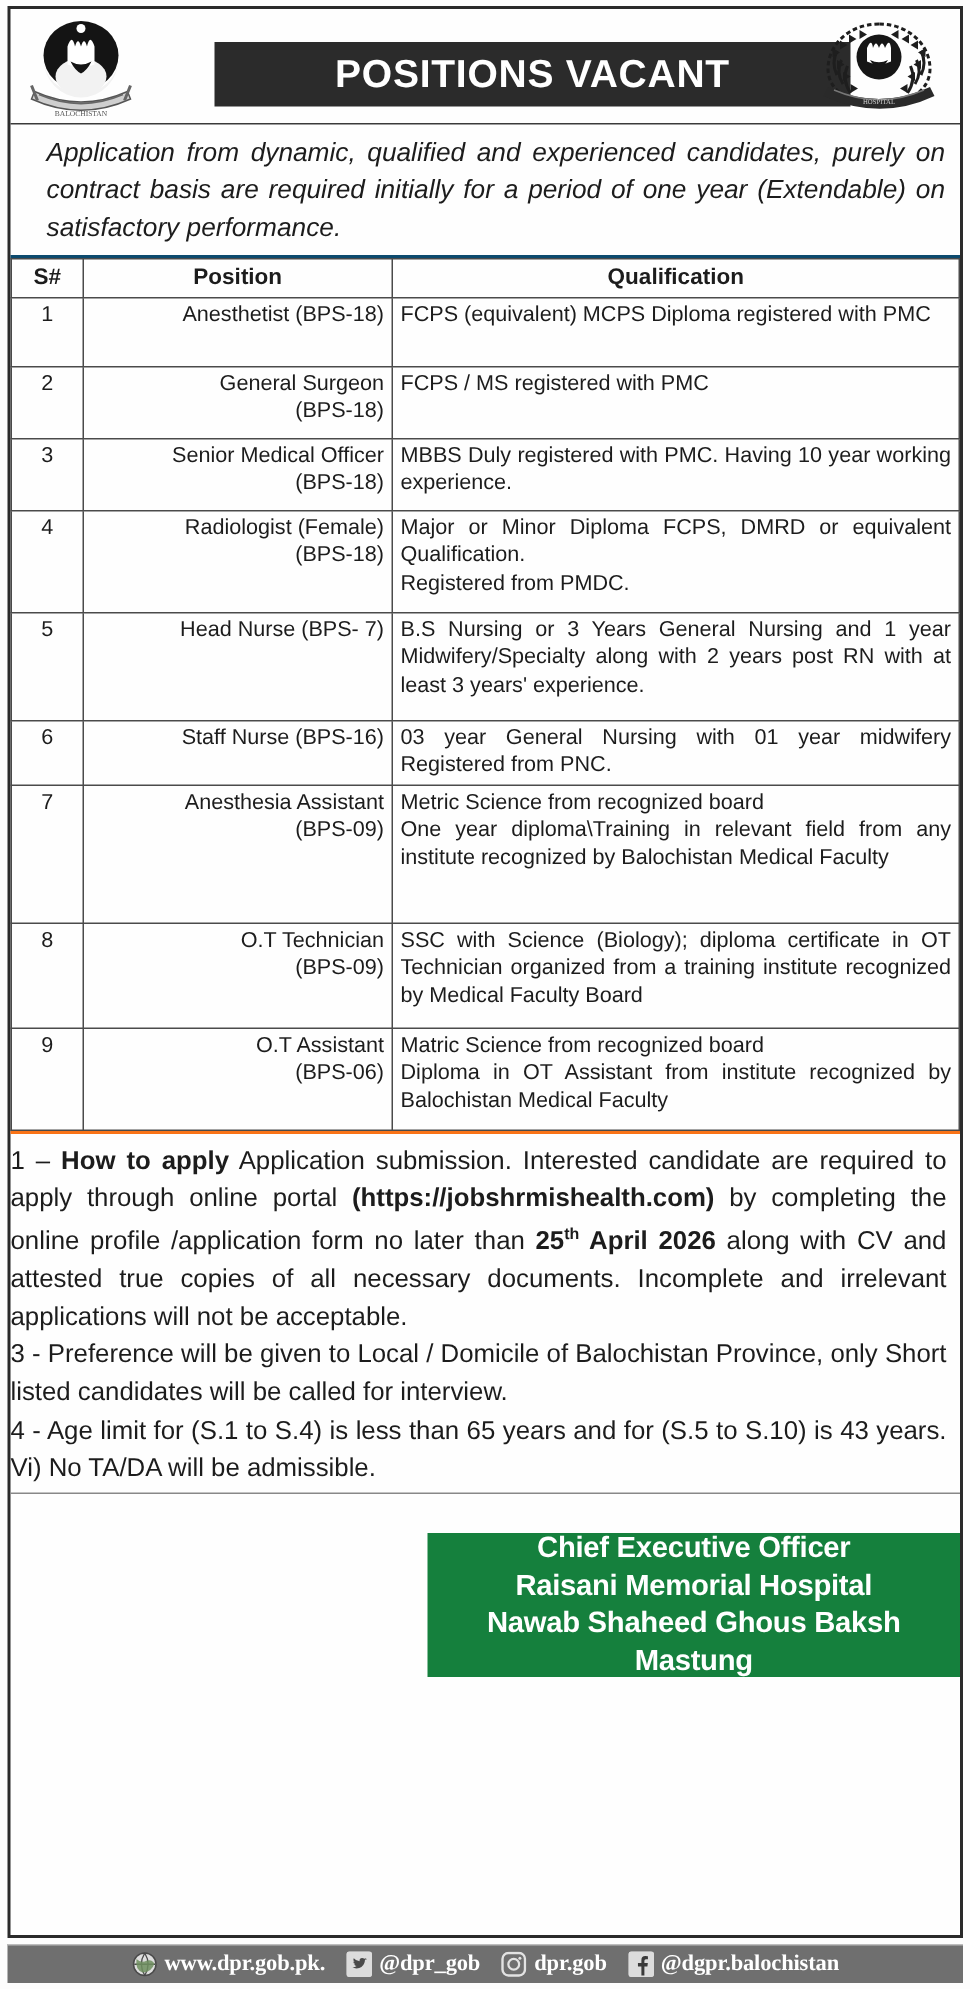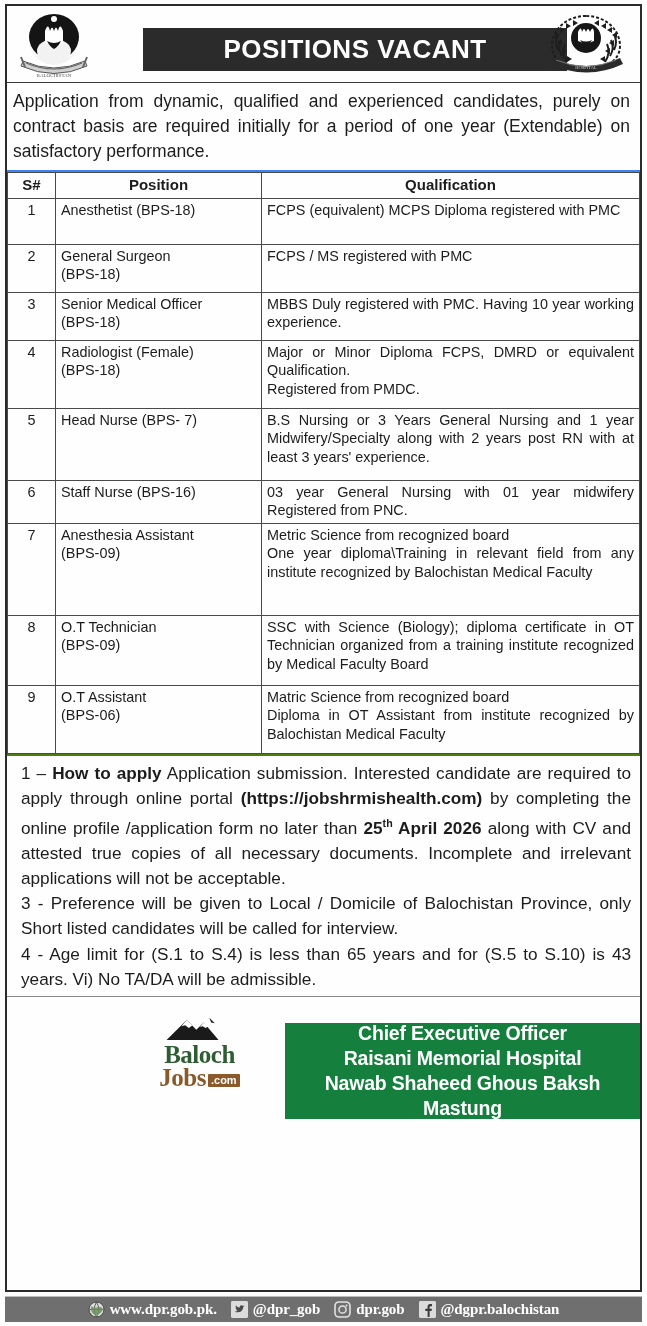--- a/index.html
+++ b/index.html
@@ -54,22 +54,23 @@
   .banner-text {
     color: #ffffff;
     font-size: 26px;
     font-weight: bold;
     letter-spacing: 0.5px;
     font-family: "Liberation Sans", sans-serif;
   }
 
   
   .intro {
-    padding: 6px 10px 6px 6px;
-    border-bottom: 2px solid #3b82f6;
+    padding: 6px 10px 6px 24px;
+    border-bottom: 2px solid #0c4a6e;
+    font-style: italic;
   }
   .intro p {
     font-size: 17.5px;
     line-height: 25px;
     text-align: justify;
     color: #1c1c1c;
   }
 
   
   table.jobs {
@@ -88,36 +89,36 @@
   table.jobs th {
     font-weight: bold;
     text-align: center;
     font-size: 15px;
     padding: 3px 4px;
   }
   col.c-sn { width: 48px; }
   col.c-pos { width: 206px; }
   col.c-qual { width: auto; }
   td.sn { text-align: center; }
-  td.pos { text-align: left; }
+  td.pos { text-align: right; }
   td.qual { text-align: justify; padding-left: 6px; }
   .row-h1 td { height: 46px; }
   .row-h2 td { height: 48px; }
   .row-h3 td { height: 48px; }
   .row-h4 td { height: 68px; }
   .row-h5 td { height: 72px; }
   .row-h6 td { height: 42px; }
   .row-h7 td { height: 92px; }
   .row-h8 td { height: 70px; }
   .row-h9 td { height: 68px; }
 
   
   .notes {
-    border-top: 2px solid #4d7c0f;
-    padding: 5px 9px 4px 14px;
+    border-top: 2px solid #f97316;
+    padding: 5px 9px 4px 0;
   }
   .notes p {
     font-size: 17.2px;
     line-height: 25.2px;
     color: #1c1c1c;
     text-align: justify;
   }
   b { font-weight: bold; }
   sup { font-size: 0.62em; vertical-align: super; font-weight: bold; }
 
@@ -352,35 +353,20 @@
     <div class="notes">
       <p><span>1 – </span><b>How to apply</b><span> Application submission. Interested candidate are required to apply through online portal </span><b>(https://jobshrmishealth.com)</b><span> by completing the online profile /application form no later than </span><b>25</b><sup>th</sup><b> April 2026</b><span> along with CV and attested true copies of all necessary documents. Incomplete and irrelevant applications will not be acceptable.</span></p>
 
 
       <p>3 - Preference will be given to Local / Domicile of Balochistan Province, only Short listed candidates will be called for interview.</p>
 
       <p>4 - Age limit for (S.1 to S.4) is less than 65 years and for (S.5 to S.10) is 43 years. Vi) No TA/DA will be admissible.</p>
     </div>
 
     <div class="footer">
-      <div class="baloch-logo">
-        <span class="bl-mtn">
-          <svg viewBox="0 0 100 28" width="100" height="26">
-            <path d="M14 27 L36 5 L46 16 L54 8 L70 27 Z" fill="#1a1a1a"></path>
-            <path d="M36 5 L30 12 L34 11 L38 14 L42 11 L46 16 Z" fill="#ffffff"></path>
-            <path d="M54 8 L50 13 L53 12 L56 14 L59 12 Z" fill="#ffffff"></path>
-            <path d="M60 3 L66 9 L62 8 Z" fill="#1a1a1a"></path>
-          </svg>
-        </span>
-        <span class="bl-baloch">Baloch</span>
-        <span class="bl-jobs-row">
-          <span class="bl-jobs">Jobs</span>
-          <span class="bl-com">.com</span>
-        </span>
-      </div>
 
 
       <div class="ceo-box">
         <div>Chief Executive Officer</div>
         <div>Raisani Memorial Hospital</div>
         <div>Nawab Shaheed Ghous Baksh</div>
         <div>Mastung</div>
       </div>
     </div>
   </div>

